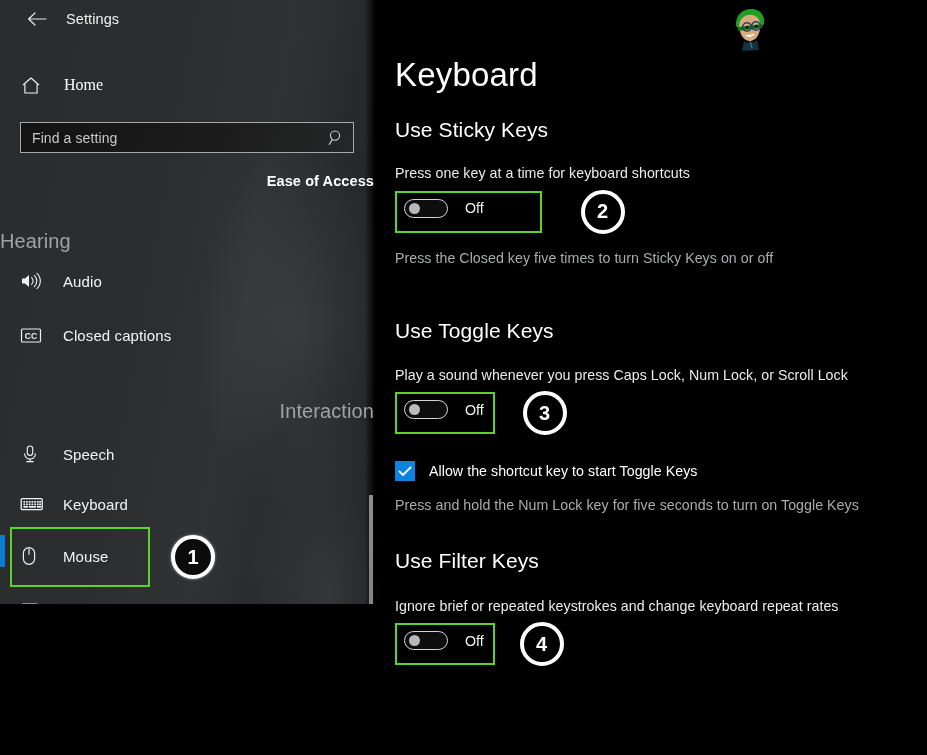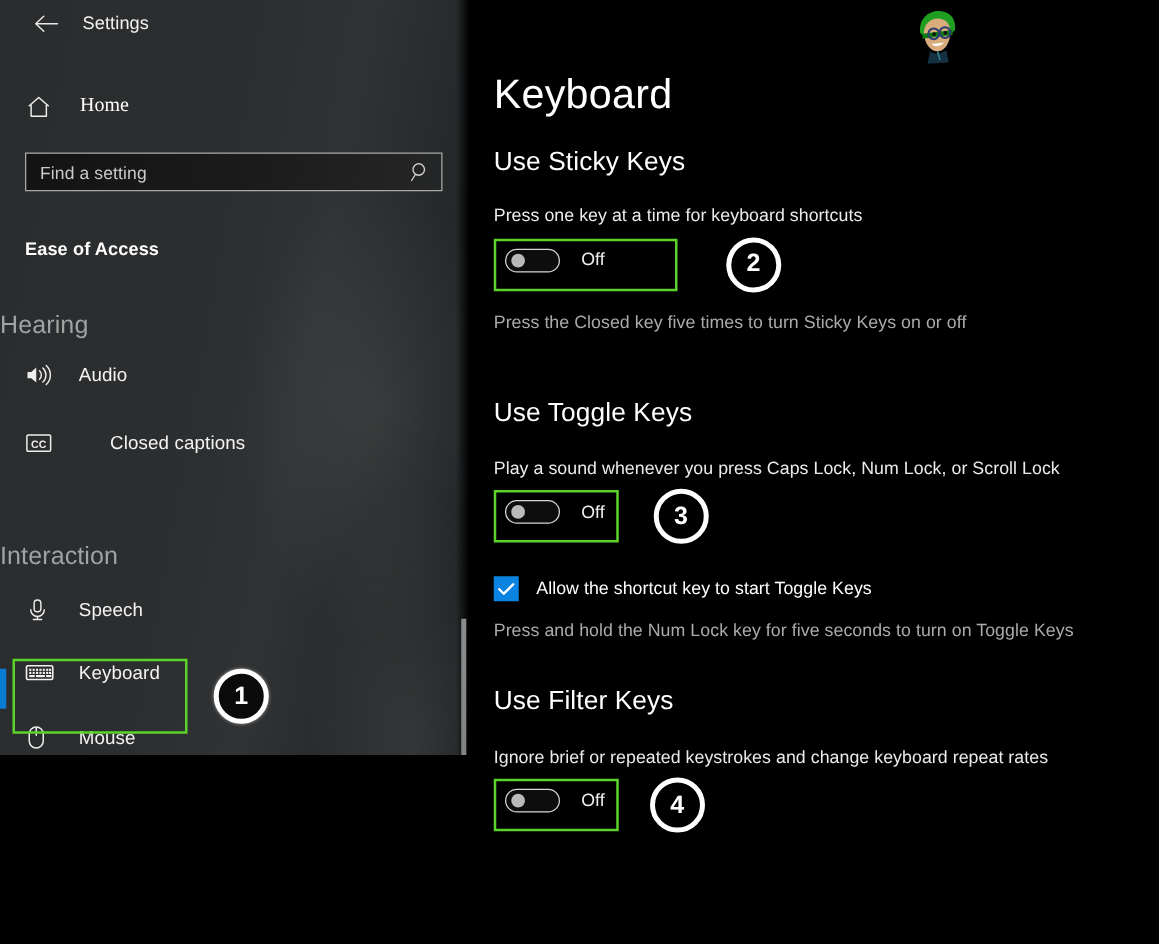--- a/index.html
+++ b/index.html
@@ -52,41 +52,42 @@
     height:31px; border:1px solid #a8a8a8;
     background:linear-gradient(100deg,#131313 0%,#1b1b1b 55%,#252627 100%);
     display:flex; align-items:center; padding:0 8px 0 11px;
   }
   .search-text { font-size:14px; color:#c9c9c9; flex:1; letter-spacing:.1px;}
   .search-ico { display:flex; align-items:center; }
 
   
   .cat-title {
     font-size:14.5px; font-weight:bold; color:#ffffff;
-    padding-left:20px; margin-top:39px; position:relative; z-index:2;
+    padding-left:20px; margin-top:20px; position:relative; z-index:2;
     letter-spacing:.1px;
+    text-align:right;
   }
 
   
   .group-hdr {
     font-size:20px; color:#a0a2a3; position:relative; z-index:2;
     letter-spacing:.1px;
   }
   .group-hearing { margin-top:41px; }
-  .group-interaction { margin-top:59px; }
+  .group-interaction { margin-top:44px;text-align:right; }
 
   
   .nav-item {
     height:42px; display:flex; align-items:center;
     padding-left:20px; position:relative; z-index:2;
   }
   .nav-item .ico { width:26px; display:flex; align-items:center; justify-content:flex-start; }
   .nav-item .lbl { font-size:15px; color:#f3f3f3; margin-left:17px; letter-spacing:.1px;}
   .nav-audio { margin-top:7px; }
-  .nav-cc { margin-top:12px;gap:25px; }
+  .nav-cc { margin-top:12px; }
   .nav-speech { margin-top:10px; }
   .nav-keyboard { margin-top:8px; }
   .nav-mouse { margin-top:10px; }
   .nav-eye { margin-top:12px; }
 
   
   .sel-bar {
     position:absolute; left:0; top:535px; width:5px; height:32px;
     background:#0a7cd4; z-index:3;
   }

